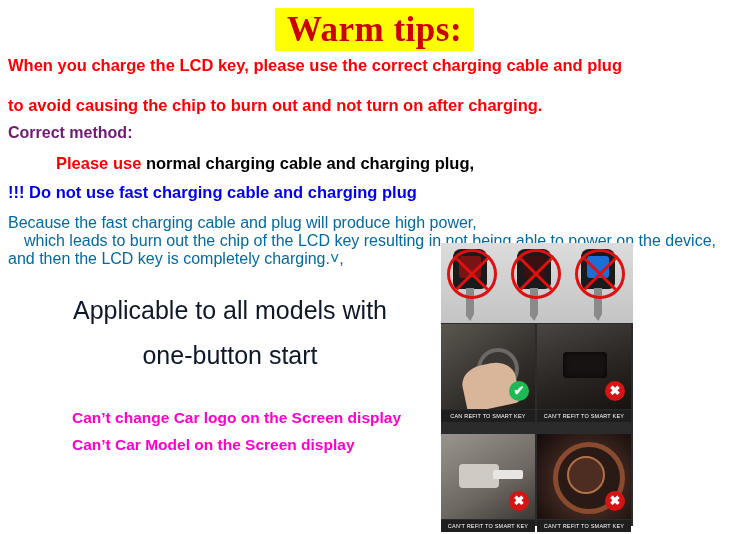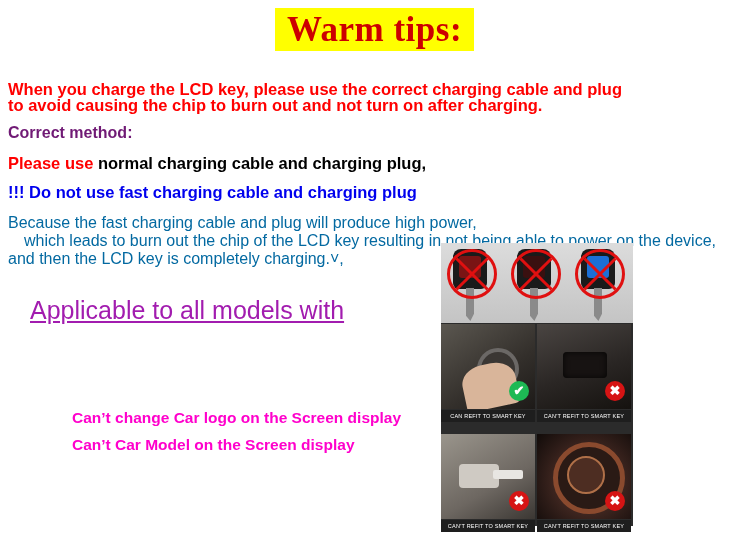--- a/index.html
+++ b/index.html
@@ -37,42 +37,42 @@
 
   
   .red-line {
     position: absolute;
     left: 8px;
     color: #ff0000;
     font-weight: bold;
     font-size: 16.5px;
     white-space: nowrap;
   }
-  #red1 { top: 80px; }
+  #red1 { top: 56px; }
   #red2 { top: 96px; }
 
   .black-line {
     position: absolute;
     left: 8px;
     color: #701a75;
     font-weight: bold;
     font-size: 16px;
     white-space: nowrap;
   }
   #blk1 { top: 124px; }
 
   .mixed-line {
     position: absolute;
     left: 8px;
     top: 154px;
     font-size: 16.5px;
     font-weight: bold;
     white-space: nowrap;
   }
-  .mixed-line .red { color: #ff0000; }
+  .mixed-line .red { color: #ff0000; margin-left: 48px; }
   .mixed-line .black { color: #000000; }
 
   .blue-line {
     position: absolute;
     left: 8px;
     top: 183px;
     color: #0000ee;
     font-weight: bold;
     font-size: 16.5px;
     white-space: nowrap;
@@ -89,24 +89,24 @@
   #sm1 { top: 214px; }
   #sm2 { top: 232px; margin-left: 16px; }
   #sm3 { top: 250px; }
 
   
   .applicable {
     position: absolute;
     left: 30px;
     top: 288px;
     width: 400px;
-    color: #a21caf;
+    text-align: center;
+    color: #0f172a;
     font-size: 25px;
     line-height: 45px;
-    text-decoration: underline;
   }
 
   
   .magenta-line {
     position: absolute;
     left: 50px;
     color: #ff00cc;
     font-weight: bold;
     font-size: 15.5px;
     white-space: nowrap;
@@ -287,20 +287,21 @@
 </div>
 
 <div class="blue-line">!!! Do not use fast charging cable and charging plug</div>
 
 <div class="small-line" id="sm1">Because the fast charging cable and plug will produce high power,</div>
 <div class="small-line" id="sm2">which leads to burn out the chip of the LCD key resulting in not being able to power on the device,</div>
 <div class="small-line" id="sm3">and then the LCD key is completely charging.˅,</div>
 
 <div class="applicable">
   <div>Applicable to all models with</div>
+  <div>one-button start</div>
 </div>
 
 <div class="magenta-line" id="mag1">Can’t change Car logo on the Screen display</div>
 <div class="magenta-line" id="mag2">Can’t Car Model on the Screen display</div>
 
 <div class="collage">
 
   <div class="cell keys-strip">
     <div class="fob" id="fob1">
       <div class="head">

